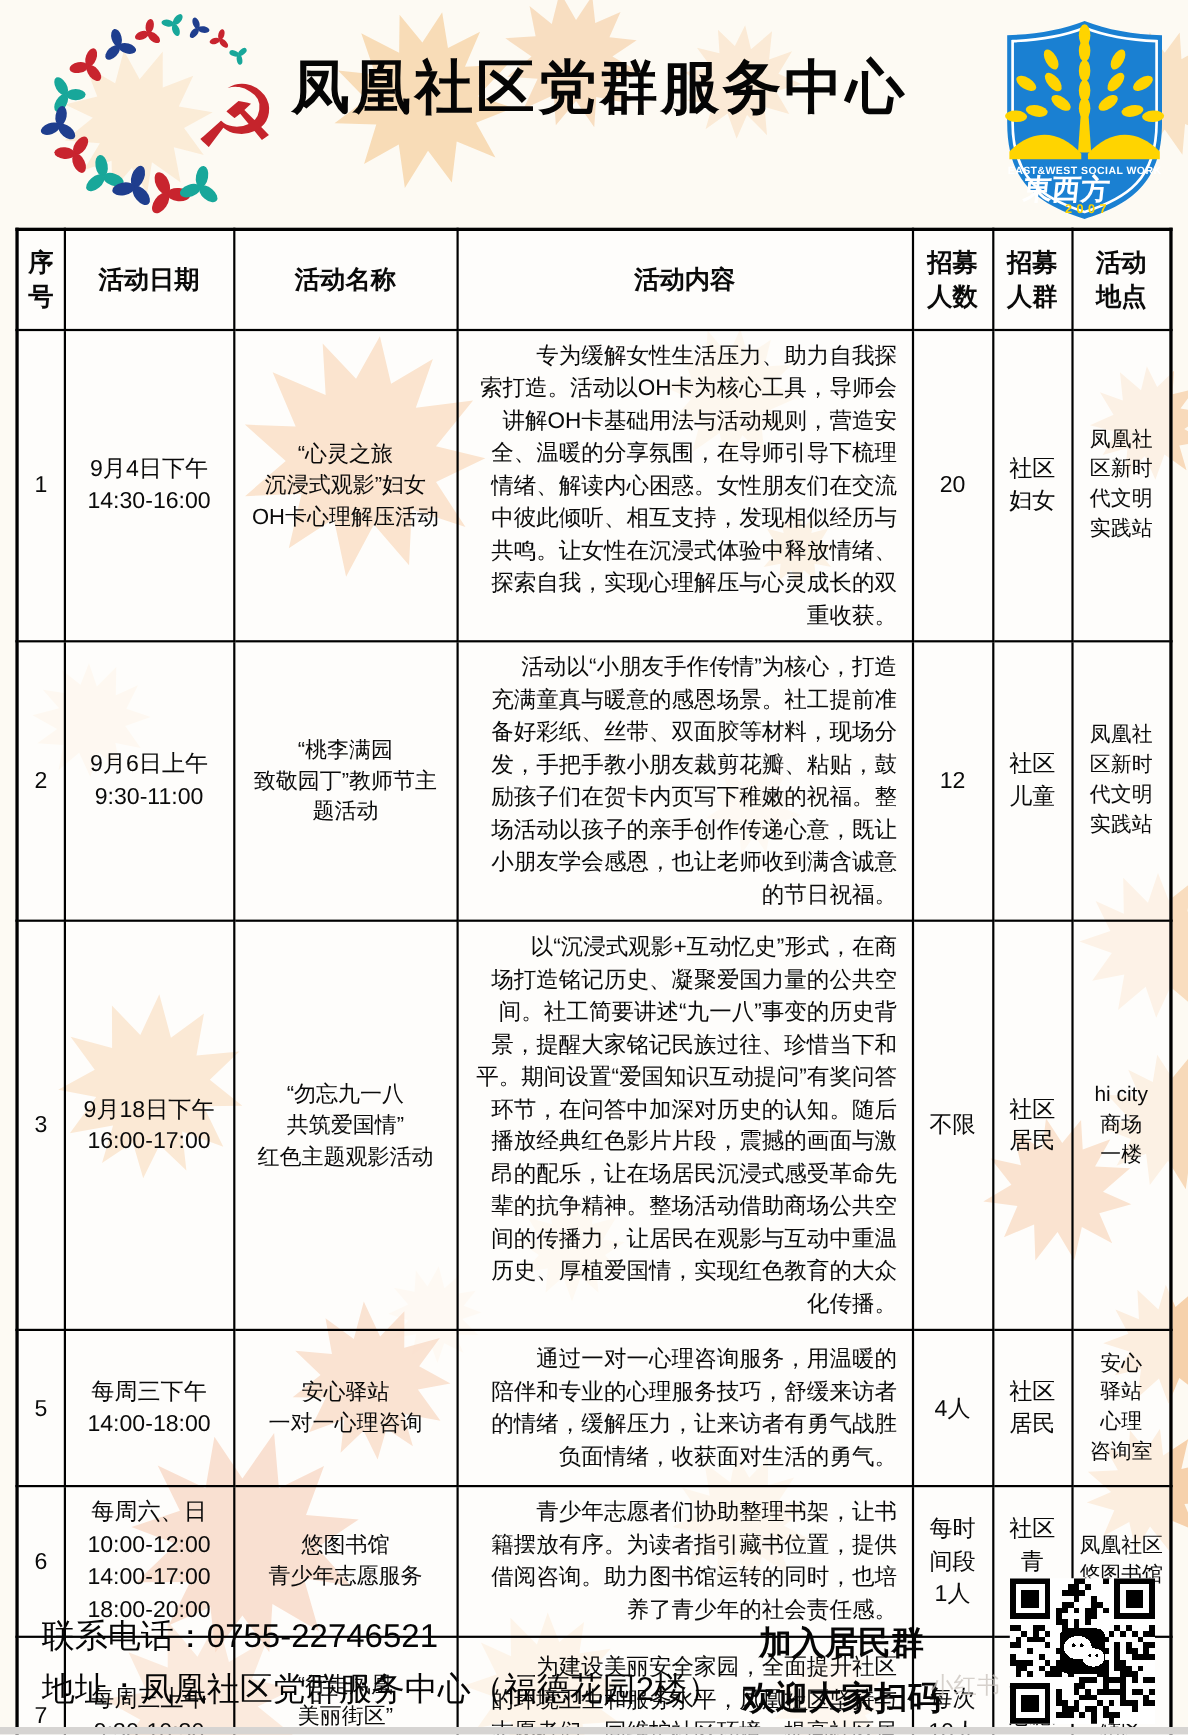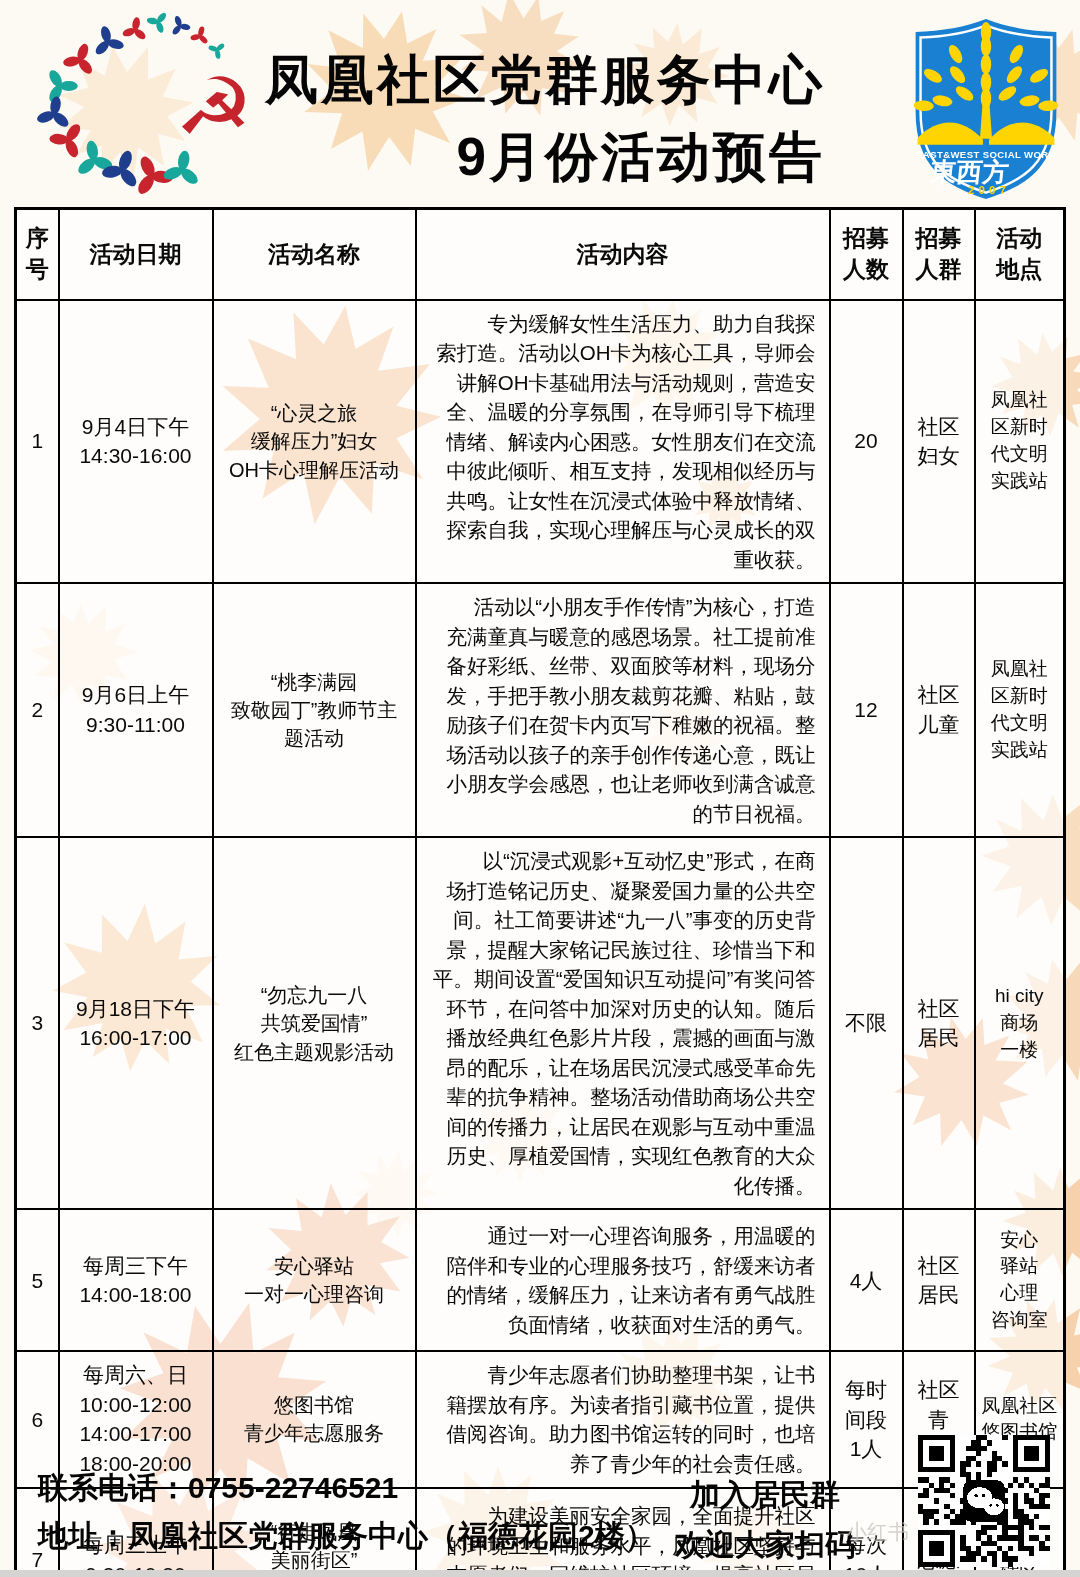--- a/index.html
+++ b/index.html
@@ -37,21 +37,21 @@
   td.center{ text-align:center; white-space:pre-line; font-size:21px; line-height:1.42; padding:0 3px;}
   td.c2{font-size:20px;}
   td.c4, td.c5{font-size:21px;}
   td.c6{font-size:19px; padding:12px 2px;}
   td.content{
     text-align:right; font-size:20.5px; line-height:1.44; padding:8px 13px;
     text-indent:2em; letter-spacing:0; white-space:normal;
   }
   
   .footer{position:absolute;left:0;top:1430px;width:1080px;height:147px;z-index:2;}
-  .contact{position:absolute;left:38px;top:34px;font-size:30px;font-weight:700;line-height:1.6;color:#050505;}
+  .contact{position:absolute;left:38px;top:34px;font-size:30px;font-weight:400;line-height:1.6;color:#050505;}
   .welcome{position:absolute;left:620px;width:290px;top:40px;text-align:center;font-size:30px;font-weight:700;line-height:1.65;color:#050505;}
   .qr{position:absolute;left:918px;top:5px;width:132px;height:132px;background:#fff;}
   .watermark{position:absolute;left:846px;top:88px;font-size:21px;color:#c9c3bd;opacity:0.75;z-index:3;}
   .bottom-strip{position:absolute;left:0;top:1570px;width:1080px;height:7px;background:#d6d4d2;z-index:3;}
   svg text{font-family:"Liberation Sans","DejaVu Sans",sans-serif;}
 </style>
 </head>
 <body>
 
 <div class="page">
@@ -164,21 +164,20 @@
           <use href="#cloverShape" transform="translate(58,132) rotate(35) scale(1.15)" fill="#c8242e"></use>
           <use href="#cloverShape" transform="translate(84,152) rotate(-10) scale(1.2)" fill="#18a79a"></use>
           <use href="#cloverShape" transform="translate(112,162) rotate(20) scale(1.25)" fill="#1f3e8e"></use>
           <use href="#cloverShape" transform="translate(142,168) rotate(-25) scale(1.3)" fill="#c8242e"></use>
           <use href="#cloverShape" transform="translate(172,162) rotate(10) scale(1.2)" fill="#18a79a"></use>
         </svg>
       <div class="hammer-sickle">☭</div>
     </div>
     <div class="title-wrap">
       <div class="title-line">凤凰社区党群服务中心</div>
-      <div class="title-line">9月份活动预告</div>
     </div>
     <div class="badge">
       <svg width="152" height="186" viewBox="0 0 150 185">
         <path d="M75 3 C95 11 119 15 145 16 L145 95 C145 150 116 169 75 182 C34 169 5 150 5 95 L5 16 C31 15 55 11 75 3 Z" fill="#1a80d2"></path>
         <path d="M75 3 C95 11 119 15 145 16 L145 95 C145 150 116 169 75 182 C34 169 5 150 5 95 L5 16 C31 15 55 11 75 3 Z" fill="none" stroke="#ffffff" stroke-width="2.6" transform="translate(75,92) scale(0.93) translate(-75,-92)"></path>
         <g id="badgeTree" fill="#ffd400">
             <path d="M-2.5 -18 L2.5 -18 L6 30 L-6 30 Z" transform="translate(75,92)"></path>
             <ellipse rx="5.2" ry="10" transform="translate(75,92) rotate(0) translate(0,-10)"></ellipse>
             <ellipse rx="5.2" ry="10" transform="translate(75,92) rotate(-55) translate(0,-26)"></ellipse>
             <ellipse rx="5.2" ry="10" transform="translate(75,92) rotate(0) translate(0,-26)"></ellipse>
@@ -230,21 +229,21 @@
           <th class="c6">活动
 地点</th>
         </tr>
       </thead>
     <tbody id="tableBody">
         <tr style="height: 225px;">
           <td class="c0 center">1</td>
           <td class="c1 center">9月4日下午
 14:30-16:00</td>
           <td class="c2 center">“心灵之旅
-缓解压力”妇女
+沉浸式观影”妇女
 OH卡心理解压活动</td>
           <td class="c3 content">专为缓解女性生活压力、助力自我探索打造。活动以OH卡为核心工具，导师会讲解OH卡基础用法与活动规则，营造安全、温暖的分享氛围，在导师引导下梳理情绪、解读内心困惑。女性朋友们在交流中彼此倾听、相互支持，发现相似经历与共鸣。让女性在沉浸式体验中释放情绪、探索自我，实现心理解压与心灵成长的双重收获。</td>
           <td class="c4 center">20</td>
           <td class="c5 center">社区
 妇女</td>
           <td class="c6 center">凤凰社
 区新时
 代文明
 实践站</td>
         </tr>

